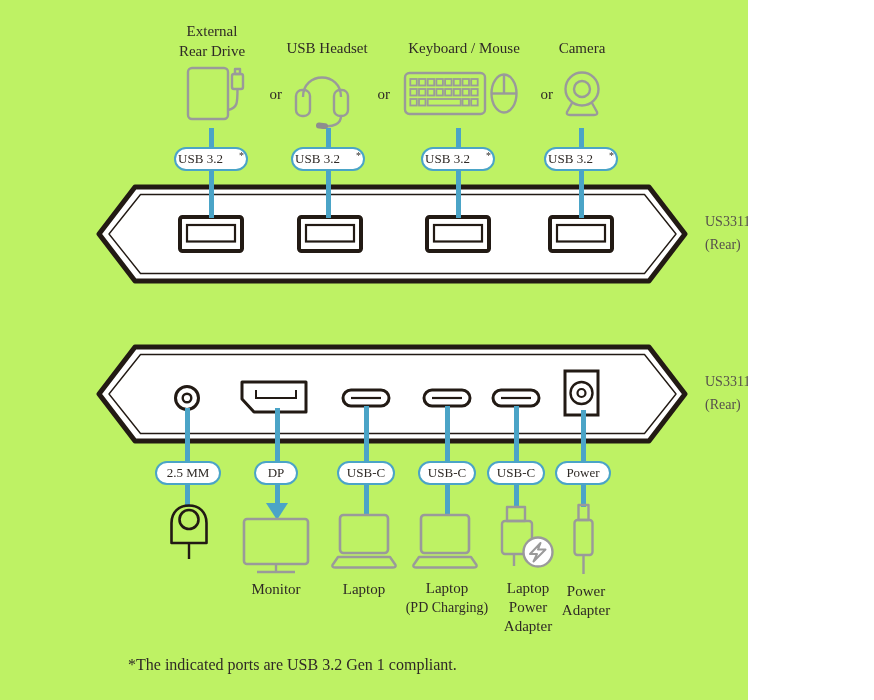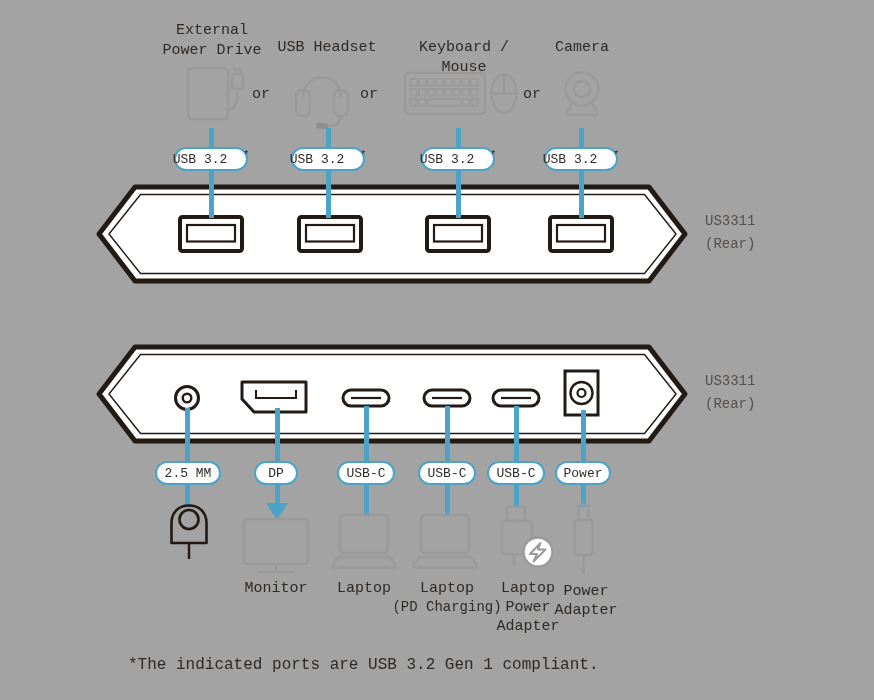--- a/index.html
+++ b/index.html
@@ -1,38 +1,38 @@
 <!DOCTYPE html>
 <html><head>
 <meta charset="utf-8">
 <style>
   html,body{margin:0;padding:0;background:#fff;}
-  .canvas{position:relative;width:874px;height:700px;background:#a3a3a3;overflow:hidden;
-          font-family:Liberation Mono, monospace;color:#2F2A26;}
+  .canvas{position:relative;width:748px;height:700px;background:#bef264;overflow:hidden;
+          font-family:Liberation Serif, serif;color:#2F2A26;}
   .lbl{position:absolute;text-align:center;font-size:15px;line-height:20px;color:#2F2A26;}
-  .or{position:absolute;text-align:left;font-size:15px;color:#2F2A26;width:30px;}
+  .or{position:absolute;text-align:right;font-size:15px;color:#2F2A26;width:30px;}
   .vline{position:absolute;width:5px;background:#4BA4C7;z-index:2;}
   .tag{position:absolute;height:24px;box-sizing:border-box;border:2.5px solid #4BA4C7;
        border-radius:13px;background:#fff;display:flex;align-items:center;justify-content:center;
        font-size:13px;color:#2F2A26;z-index:3;white-space:nowrap;gap:14px;}
   .tag .sup{font-size:10px;position:relative;top:-4px;margin-left:2px;}
   .panel-title{position:absolute;font-size:14px;line-height:23px;color:#56504C;text-align:left;}
   .footnote{position:absolute;font-size:16px;color:#2F2A26;text-align:right;}
   .icon{position:absolute;z-index:2;}
   .arrow-down{position:absolute;width:0;height:0;border-left:11px solid transparent;
               border-right:11px solid transparent;border-top:17px solid #4BA4C7;z-index:2;}
 </style>
 </head>
 <body>
 
 <div class="canvas">
 
   <div class="lbl" style="left:152px;top:21px;width:120px">
     <div>External</div>
-    <div>Power Drive</div>
+    <div>Rear Drive</div>
   </div>
   <div class="lbl" style="left:257px;top:38px;width:140px">USB Headset</div>
   <div class="lbl" style="left:512px;top:38px;width:140px">Camera</div>
   <div class="lbl" style="left:394px;top:38px;width:140px">Keyboard / Mouse</div>
 
   <div class="or" style="left:252px;top:86px">or</div>
   <div class="or" style="left:360px;top:86px">or</div>
   <div class="or" style="left:523px;top:86px">or</div>
 
   <svg class="icon" style="left:183px;top:63px" width="64" height="66" viewBox="0 0 64 66">

